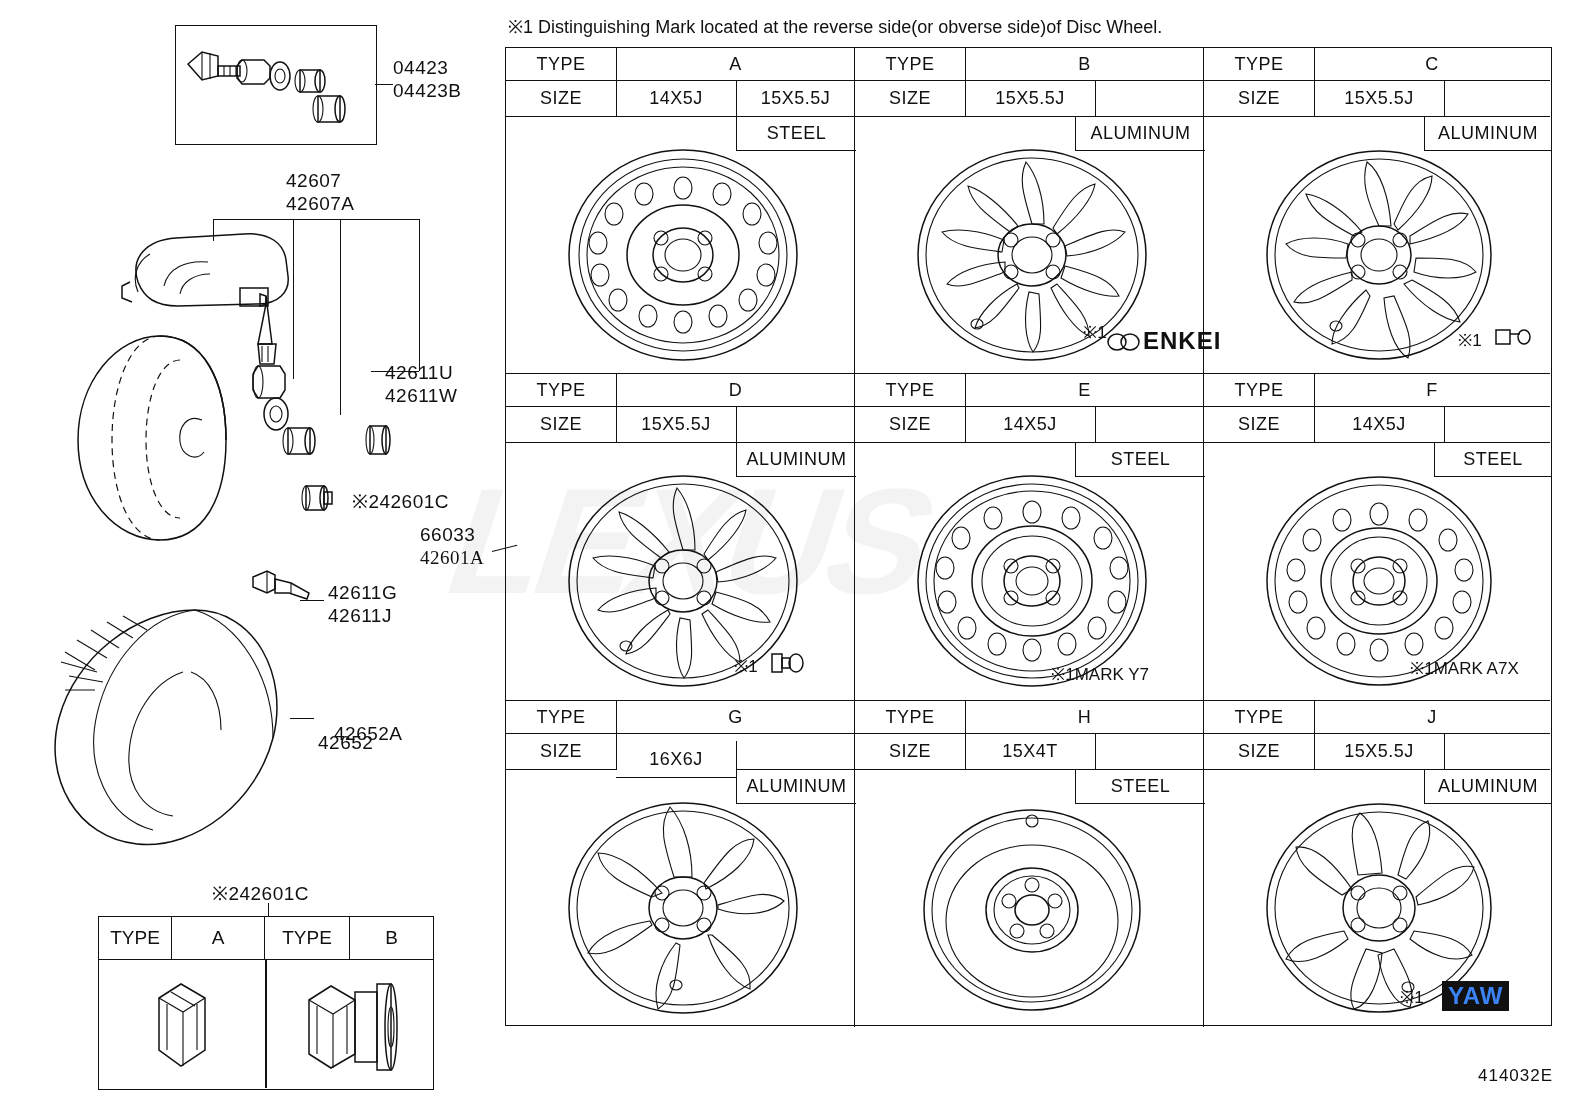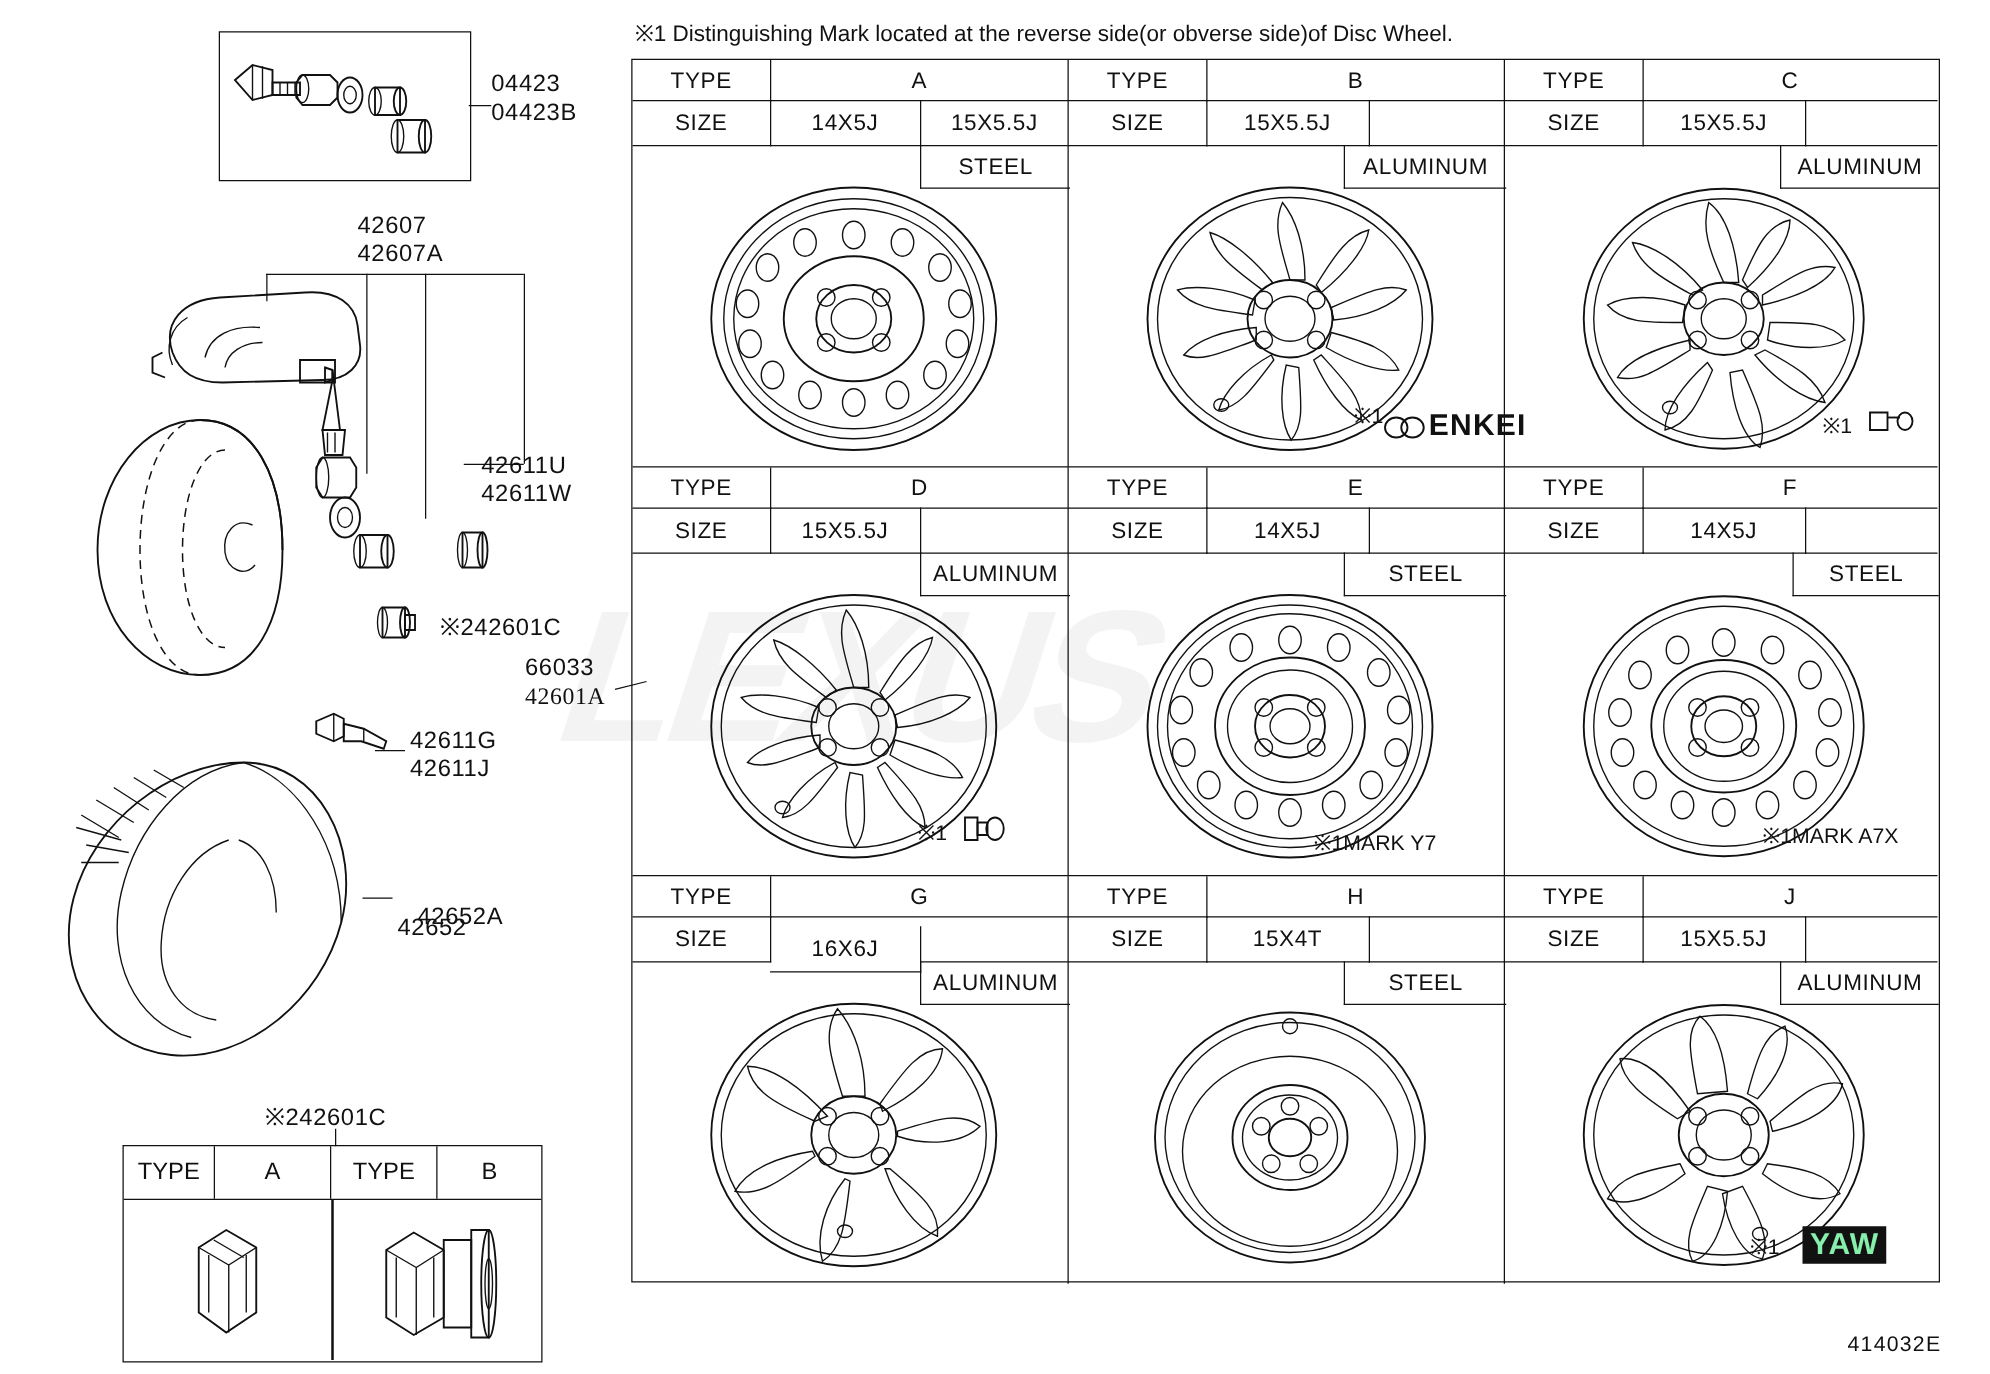--- a/index.html
+++ b/index.html
@@ -516,20 +516,20 @@
           <path d="M96 94 c-28 -18 -44 -30 -46 -48 c18 -2 38 16 56 42z"></path>
           <path d="M170 96 c26 -22 40 -34 58 -30 c-4 18 -28 32 -56 38z"></path>
           <path d="M98 130 c-30 6 -48 10 -58 28 c18 8 42 -4 62 -20z"></path>
           <path d="M168 130 c30 4 48 8 58 24 c-18 10 -42 0 -62 -16z"></path>
           <path d="M120 148 c-12 28 -20 44 -12 60 c16 -4 26 -30 28 -56z"></path>
           <path d="M148 148 c14 26 22 42 16 58 c-16 -2 -28 -26 -32 -52z"></path>
         </g>
         <ellipse class="st-thin" cx="162" cy="186" rx="6" ry="5"></ellipse>
       </svg>
       <div class="mark" style="left:196px;top:284px;">※1</div>
-      <div class="mark markbig" style="left:238px;top:280px;background:#111;color:#86efac;padding:1px 6px;">YAW</div>
+      <div class="mark markbig" style="left:238px;top:280px;background:#111;color:#3b82f6;padding:1px 6px;">YAW</div>
     </div>
 
   </div>
 
   <div class="lbl abs" style="left:1478px;top:1066px;font-size:17px;letter-spacing:1px;">414032E</div>
 
 </div>
 
 </body></html>

